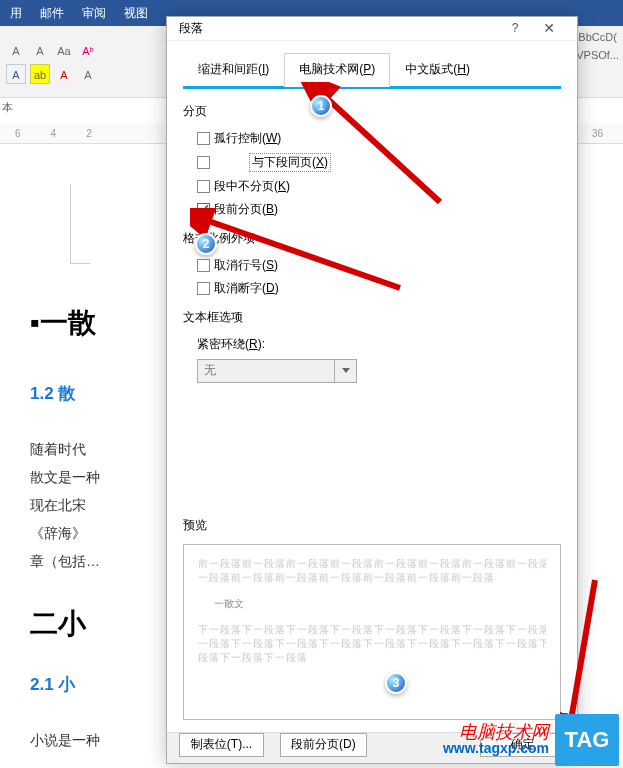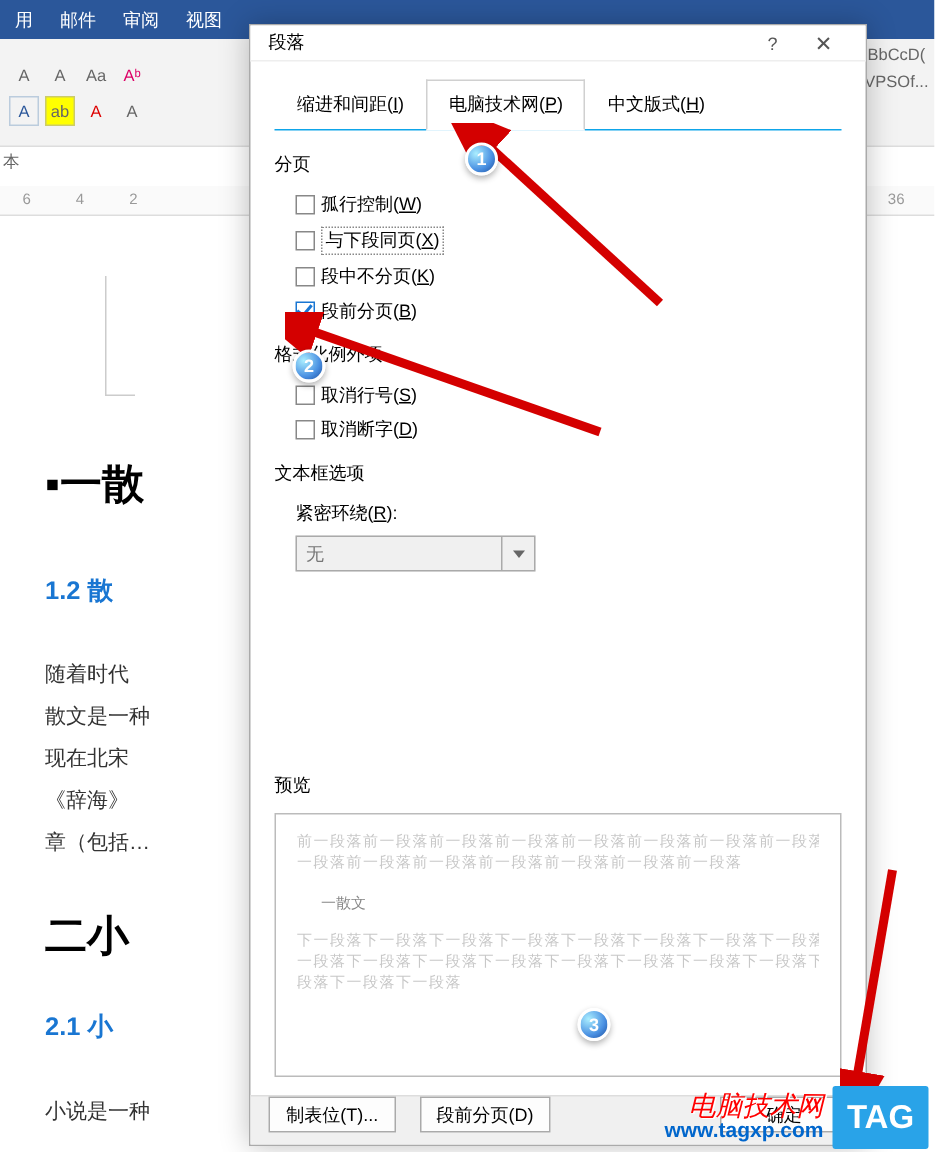--- a/index.html
+++ b/index.html
@@ -22,21 +22,21 @@
   .corner-label { position: absolute; left: 2px; top: 100px; font-size: 11px; color: #666; }
 
   
   .dlg { position: absolute; left: 166px; top: 16px; width: 412px; height: 748px; background: #fff; border: 1px solid #aaa; box-shadow: 0 0 18px rgba(0,0,0,0.25); display: flex; flex-direction: column; }
   .dlg-title { height: 30px; background: #fff; display: flex; align-items: center; padding: 0 8px 0 12px; border-bottom: 1px solid #eee; font-size: 12px; }
   .dlg-title .t { flex: 1; }
   .dlg-title .help { width: 28px; text-align: center; color: #555; font-size: 12px; }
   .dlg-title .close { width: 40px; text-align: center; color: #555; font-size: 14px; }
   .dlg-body { flex: 1; padding: 12px 16px 8px 16px; position: relative; }
   
-  .tabs { display: flex; border-bottom: 1px solid #0ea5e9; margin-bottom: 14px; position: relative; }
+  .tabs { display: flex; border-bottom: 3px solid #0ea5e9; margin-bottom: 14px; position: relative; }
   .tab { padding: 7px 14px; border: 1px solid transparent; cursor: pointer; font-size: 12px; position: relative; }
   .tab.active { border: 1px solid #d0d0d0; border-bottom: 1px solid #fff; background: #fff; margin-bottom: -1px; }
   .tab u { text-decoration: underline; }
 
   .section-label { font-size: 12px; margin: 8px 0 10px 0; }
   .opt-row { margin: 6px 0 6px 14px; display: flex; align-items: center; gap: 4px; }
   .chk { width: 13px; height: 13px; border: 1px solid #888; display: inline-block; position: relative; background:#fff; }
   .chk.checked { border-color: #1976d2; }
   .chk.checked::after { content: ""; position: absolute; left: 2px; top: -1px; width: 4px; height: 8px; border: solid #1976d2; border-width: 0 2px 2px 0; transform: rotate(40deg); }
   .chk-label u { text-decoration: underline; }
@@ -53,21 +53,21 @@
   .dlg-btn { min-width: 85px; height: 24px; background: #fdfdfd; border: 1px solid #aaa; font-size: 12px; cursor: pointer; padding: 0 10px; }
   .spacer { flex: 1; }
 
   
   .num-badge { position: absolute; width: 22px; height: 22px; border-radius: 50%; background: radial-gradient(circle at 30% 30%, #aef 0%, #4a90e2 60%, #1b4b9a 100%); border: 2px solid #fff; color: #fff; font-weight: bold; font-size: 12px; display: flex; align-items: center; justify-content: center; box-shadow: 0 2px 4px rgba(0,0,0,0.3); z-index: 50; }
   .arrow-svg { position: absolute; z-index: 40; pointer-events: none; }
   .watermark { position: absolute; right: 4px; bottom: 2px; z-index: 60; display: flex; align-items: center; gap: 6px; }
   .wm-text { text-align: right; line-height: 16px; }
   .wm-text .l1 { color: #ff0000; font-size: 18px; font-weight: normal; font-style: italic; text-shadow: 1px 1px #fff; }
   .wm-text .l2 { color: #0066cc; font-size: 14px; font-weight: bold; }
-  .wm-tag { width: 64px; height: 42px; background: #29a3e8; color: #fff; font-size: 22px; font-weight: bold; display: flex; align-items: center; justify-content: center; border-radius: 2px; }
+  .wm-tag { width: 64px; height: 52px; background: #29a3e8; color: #fff; font-size: 22px; font-weight: bold; display: flex; align-items: center; justify-content: center; border-radius: 2px; }
 </style>
 </head>
 <body>
 
 <div class="bg-ribbon">
   <span>用</span>
   <span>邮件</span>
   <span>审阅</span>
   <span>视图</span>
 </div>
@@ -125,21 +125,21 @@
       <div class="tab"><span>中文版式(</span><u>H</u><span>)</span></div>
     </div>
 
     <div class="section-label">分页</div>
     <div class="opt-row">
         <span class="chk"></span>
         <span class="chk-label"><span>孤行控制(</span><u>W</u><span>)</span></span>
       </div>
     <div class="opt-row">
         <span class="chk"></span>
-        <span class="chk-label" style="border:1px dotted #888; padding:0 2px;"><span>与下段同页(</span><u>X</u><span>)</span></span>
+        <span class="chk-label" style="border:1px dotted #888; padding:0 2px;margin-left:35px;"><span>与下段同页(</span><u>X</u><span>)</span></span>
       </div>
     <div class="opt-row">
         <span class="chk"></span>
         <span class="chk-label"><span>段中不分页(</span><u>K</u><span>)</span></span>
       </div>
     <div class="opt-row">
         <span class="chk checked"></span>
         <span class="chk-label"><span>段前分页(</span><u>B</u><span>)</span></span>
       </div>
 

